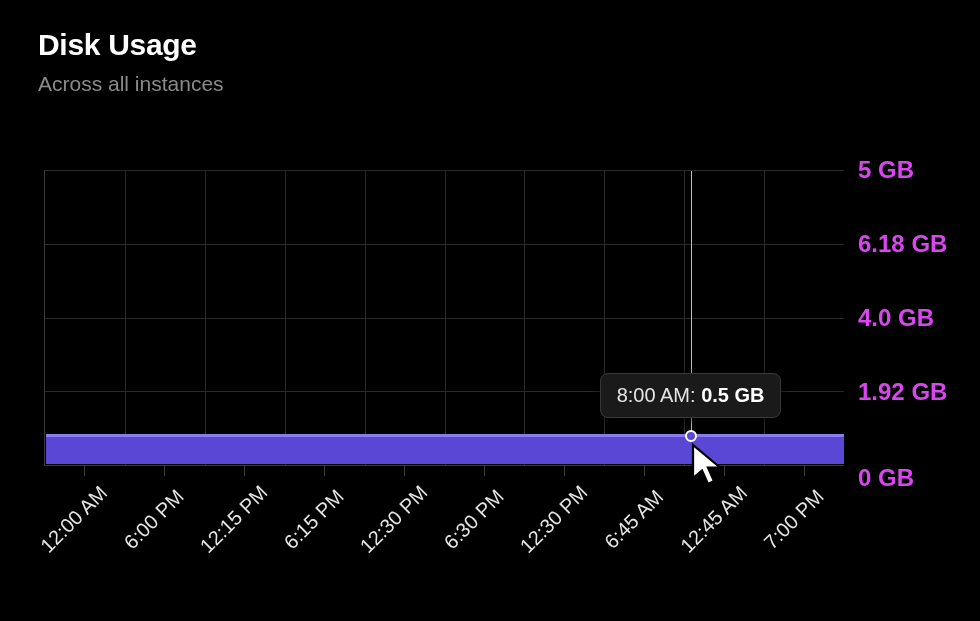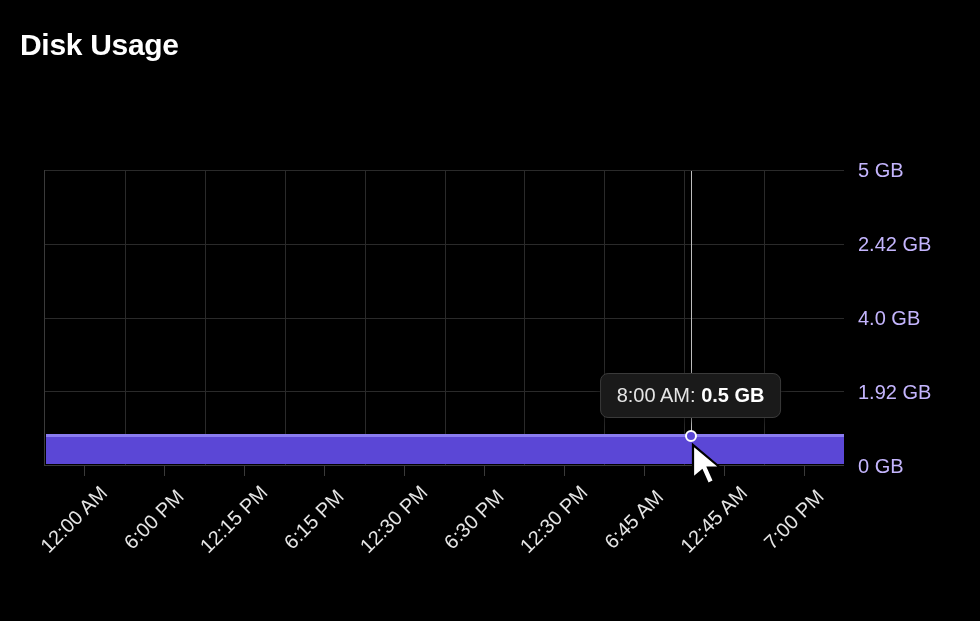--- a/index.html
+++ b/index.html
@@ -10,21 +10,21 @@
     body {
       background: #000;
       color: #fff;
       font-family: -apple-system, BlinkMacSystemFont, "Segoe UI", Helvetica, Arial, sans-serif;
       width: 980px;
       height: 621px;
       overflow: hidden;
       position: relative;
     }
     .header {
-      padding: 28px 0 0 20px;
+      padding: 28px 0 0 38px;
     }
     .title {
       font-size: 30px;
       font-weight: 700;
       color: #fff;
       letter-spacing: -0.3px;
     }
     .subtitle {
       font-size: 21px;
       color: #8a8a8a;
@@ -57,23 +57,23 @@
     .vgrid {
       position: absolute;
       top: 0;
       height: 100%;
       width: 1px;
       background: #2a2a2a;
     }
     .y-label {
       position: absolute;
       left: 858px;
-      color: #c4b5fd;
-      font-size: 20px;
-      font-weight: 400;
+      color: #d946ef;
+      font-size: 24px;
+      font-weight: 700;
       transform: translateY(-50%);
       white-space: nowrap;
     }
     .x-label {
       position: absolute;
       color: #e5e5e5;
       font-size: 20px;
       font-weight: 400;
       transform-origin: center center;
       transform: translate(-50%, 0) rotate(-45deg);
@@ -135,20 +135,21 @@
     .cursor {
       position: absolute;
       pointer-events: none;
     }
   </style>
 </head>
 <body>
 
 <div class="header">
   <div class="title">Disk Usage</div>
+  <div class="subtitle">Across all instances</div>
 </div>
 
 <div class="chart-area">
   <div class="plot">
 
     <div class="hgrid" style="top:0%"></div>
     <div class="hgrid" style="top:25%"></div>
     <div class="hgrid" style="top:50%"></div>
     <div class="hgrid" style="top:75%"></div>
 
@@ -168,24 +169,24 @@
     <div class="hover-line" style="left:80.8%; bottom:10%;"></div>
     <div class="hover-point" style="left:80.8%; top:90%"></div>
 
     <div class="tooltip" style="left:80.8%; top:87%">
       <span>8:00 AM</span>: <span class="val">0.5 GB</span>
     </div>
   </div>
 </div>
 
 <div class="y-label" style="top:170px">5 GB</div>
-<div class="y-label" style="top:244px">2.42 GB</div>
+<div class="y-label" style="top:244px">6.18 GB</div>
 <div class="y-label" style="top:318px">4.0 GB</div>
 <div class="y-label" style="top:392px">1.92 GB</div>
-<div class="y-label" style="top:466px">0 GB</div>
+<div class="y-label" style="top:478px">0 GB</div>
 
 <div class="tick" style="left:84px"></div>
 <div class="tick" style="left:164px"></div>
 <div class="tick" style="left:244px"></div>
 <div class="tick" style="left:324px"></div>
 <div class="tick" style="left:404px"></div>
 <div class="tick" style="left:484px"></div>
 <div class="tick" style="left:564px"></div>
 <div class="tick" style="left:644px"></div>
 <div class="tick" style="left:724px"></div>

